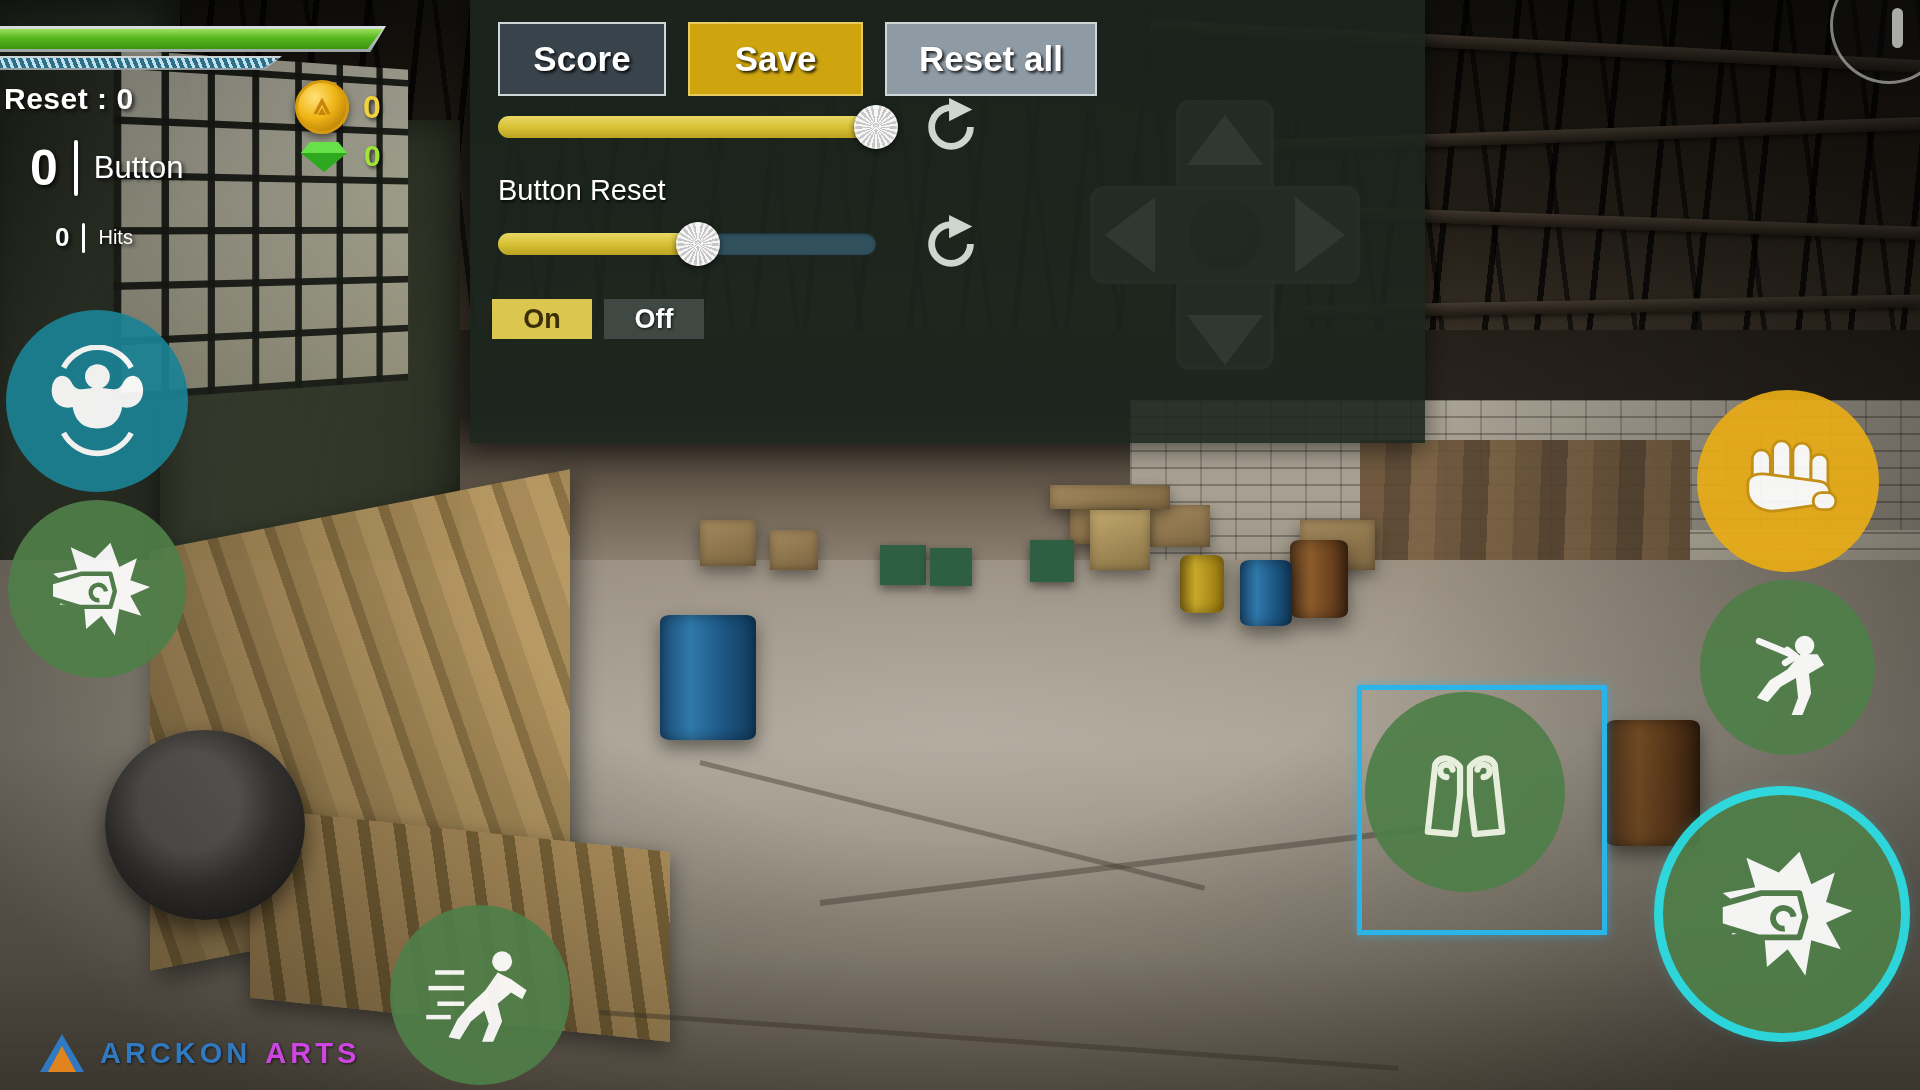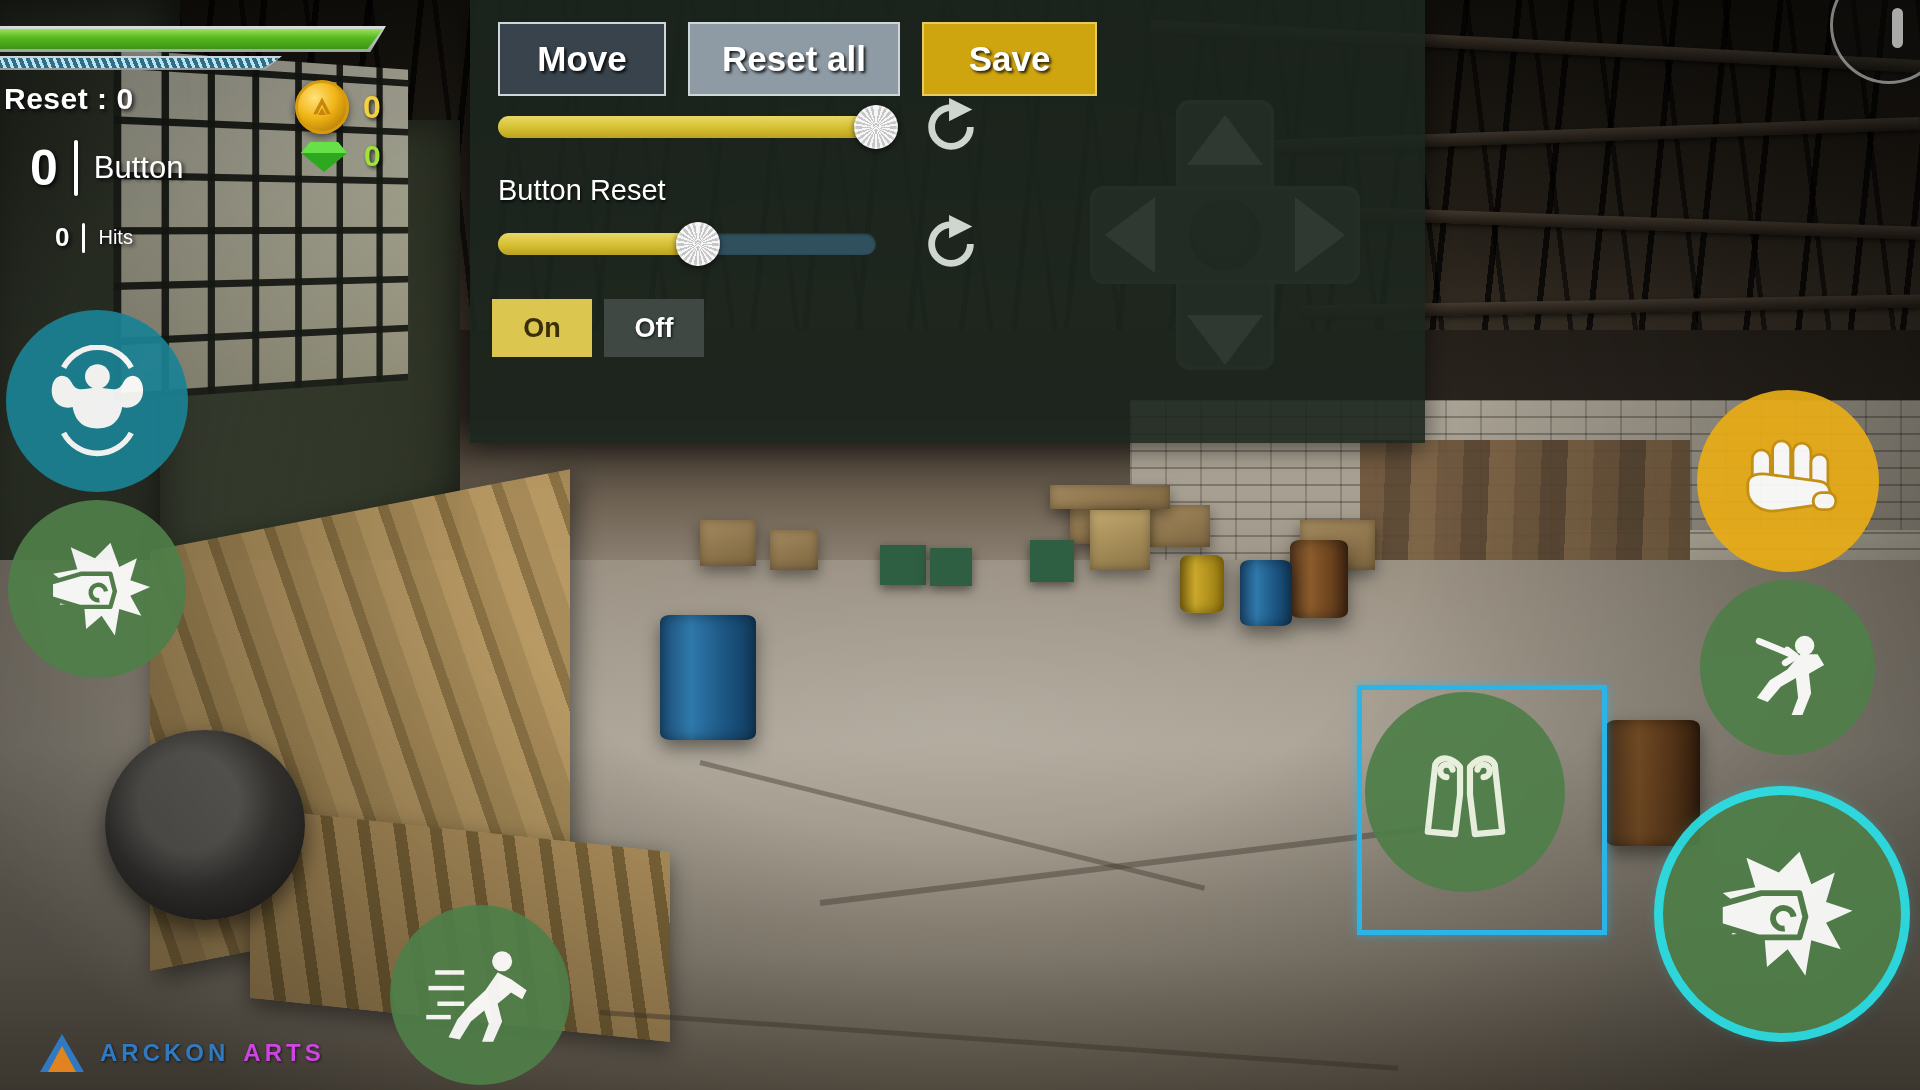--- a/index.html
+++ b/index.html
@@ -265,30 +265,30 @@
 
   .visibility-row {
     display:flex; align-items:center; gap:24px; padding-left:22px; margin-top:24px;
   }
   .visibility-label {
     color:#fff; font-size:30px; font-weight:bold;
     text-shadow:2px 2px 3px rgba(0,0,0,.85);
   }
   .toggle { display:flex; }
   .tg {
-    min-width:100px; height:58px; display:flex; align-items:center; justify-content:center;
+    min-width:100px; height:40px; display:flex; align-items:center; justify-content:center;
     font-size:27px; font-weight:bold; cursor:pointer; user-select:none; margin-right:12px;
   }
   .tg.on-active { background:#dbc64f; color:#3a2f08; }
   .tg.off-idle  { background:#3f4843; color:#fff; text-shadow:1px 1px 3px rgba(0,0,0,.8); }
 
   
   .logo { position:absolute; left:36px; bottom:14px; display:flex; align-items:center; gap:12px; opacity:.92; }
   .logo-mark { width:52px; height:46px; }
-  .logo-text { font-size:24px; font-weight:bold; letter-spacing:4px; display:flex; gap:14px; }
+  .logo-text { font-size:29px; font-weight:bold; letter-spacing:4px; display:flex; gap:14px; }
   .logo-arckon { color:#2f7fcf; text-shadow:1px 1px 3px rgba(0,0,0,.7); }
   .logo-arts   { color:#d946ef; text-shadow:1px 1px 3px rgba(0,0,0,.7); }
 </style>
 </head>
 <body>
 
 <div id="stage">
 
   <div class="scene">
     <div class="sky-floor"></div>
@@ -456,23 +456,23 @@
       <div class="tri up" style="left:97px; top:15px;"></div>
       <div class="tri down" style="left:97px; bottom:15px;"></div>
       <div class="tri left" style="left:15px; top:97px;"></div>
       <div class="tri right" style="right:15px; top:97px;"></div>
     </div>
   </div>
 
   <div class="panel">
 
     <div class="panel-btns">
-      <div class="pbtn exit">Move</div>
+      <div class="pbtn exit">Score</div>
+      <div class="pbtn save">Save</div>
       <div class="pbtn reset">Reset all</div>
-      <div class="pbtn save">Save</div>
     </div>
 
     <div class="slider-row">
       <div class="slider">
         <div class="fill" style="width:100%;"></div>
         <div class="thumb" style="left:100%;"></div>
       </div>
       <div class="reset-icon">
         <svg viewBox="0 0 64 64">
           <path d="M32 12 A20 20 0 1 0 52 32" stroke="#cfd6cf" stroke-width="7" fill="none" stroke-linecap="butt"></path>

